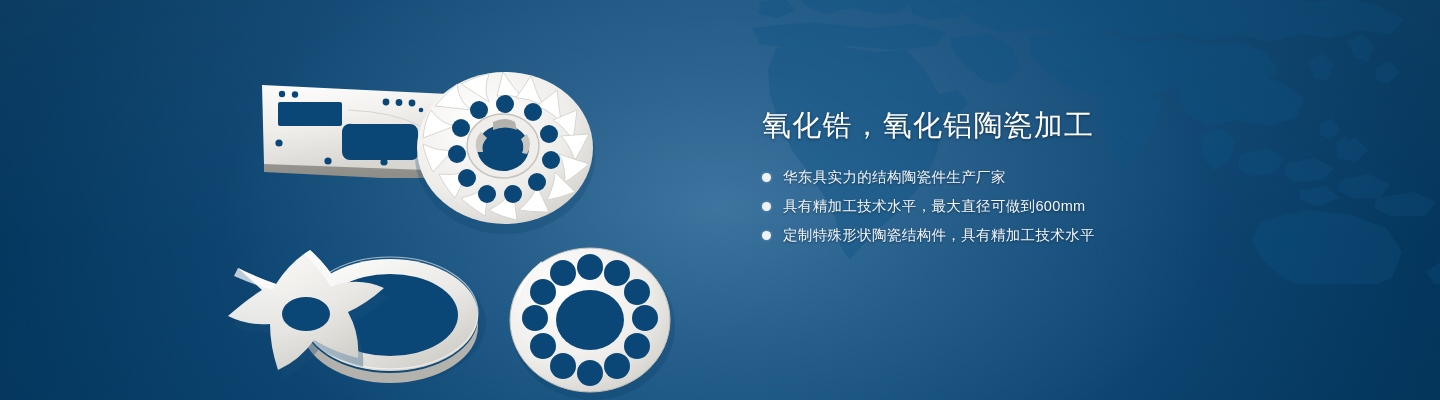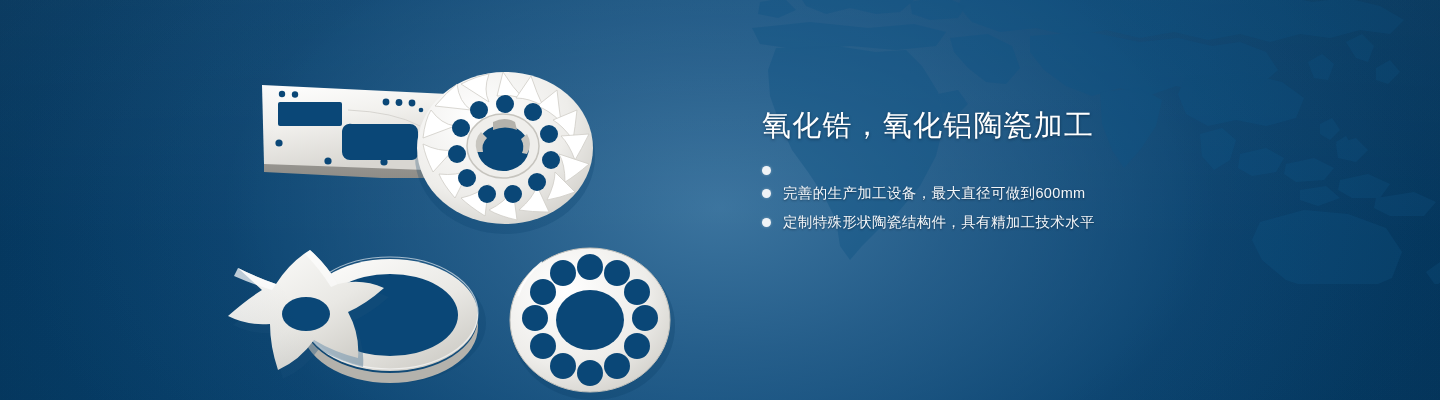--- a/index.html
+++ b/index.html
@@ -290,24 +290,25 @@
   </div>
 
   <div class="bg-vignette"></div>
 
   <div class="copy">
     <h1 class="headline">氧化锆，氧化铝陶瓷加工</h1>
 
     <ul class="feature-list">
       <li class="feature-item">
         <span class="bullet-dot"></span>
+        <span class="feature-text">华东具实力的结构陶瓷件生产厂家</span>
       </li>
       <li class="feature-item">
         <span class="bullet-dot"></span>
-        <span class="feature-text">完善的生产加工设备，最大直径可做到600mm</span>
+        <span class="feature-text">具有精加工技术水平，最大直径可做到600mm</span>
       </li>
       <li class="feature-item">
         <span class="bullet-dot"></span>
         <span class="feature-text">定制特殊形状陶瓷结构件，具有精加工技术水平</span>
       </li>
     </ul>
   </div>
 
 </div>
 

